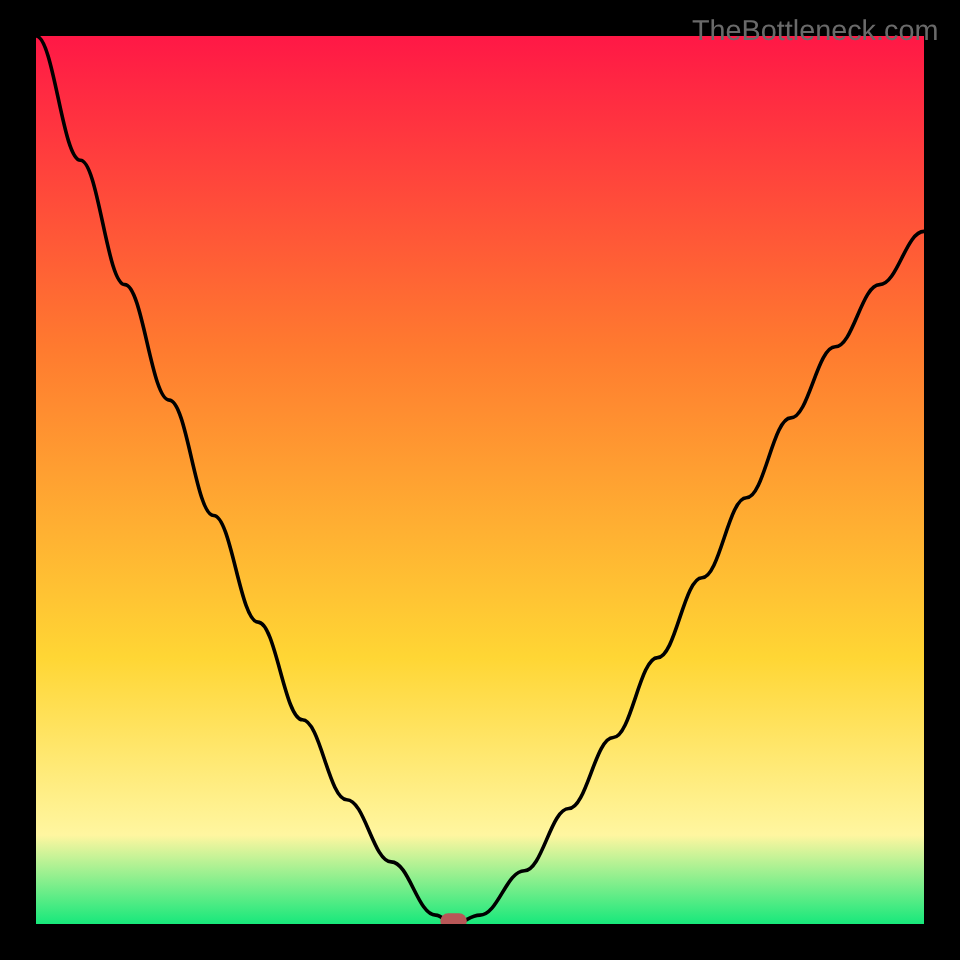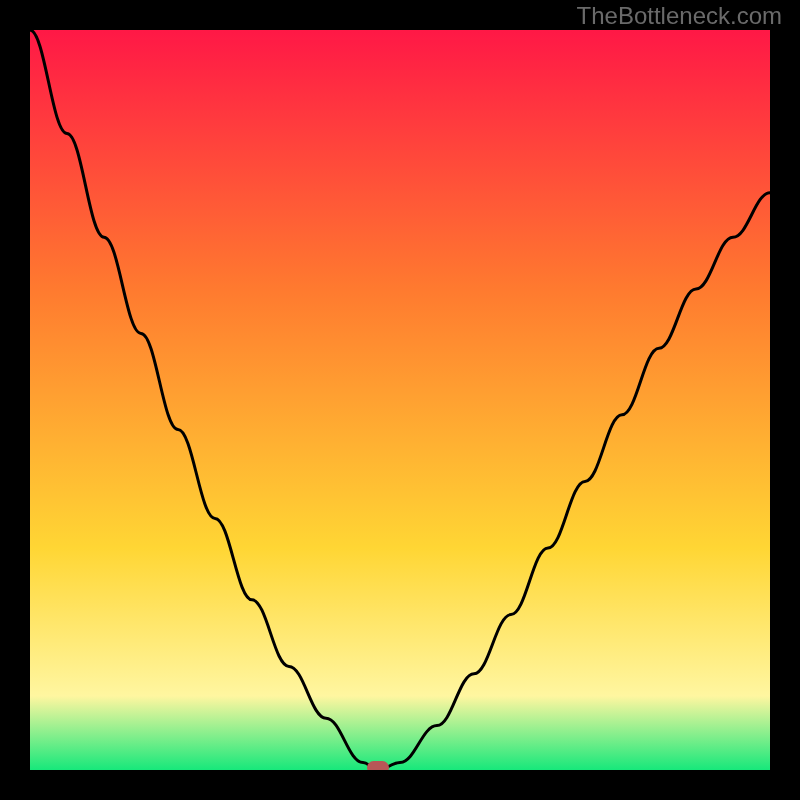--- a/index.html
+++ b/index.html
@@ -11,21 +11,21 @@
     overflow: hidden;
   }
   .container {
     position: relative;
     width: 800px;
     height: 800px;
     background: #000;
   }
   .watermark {
     position: absolute;
-    top: 2px;
+    top: 12px;
     right: 18px;
     font-family: Arial, Helvetica, sans-serif;
     font-size: 24px;
     font-weight: 400;
     color: #6a6a6a;
     letter-spacing: 0px;
     z-index: 10;
   }
   .plot-area {
     position: absolute;

